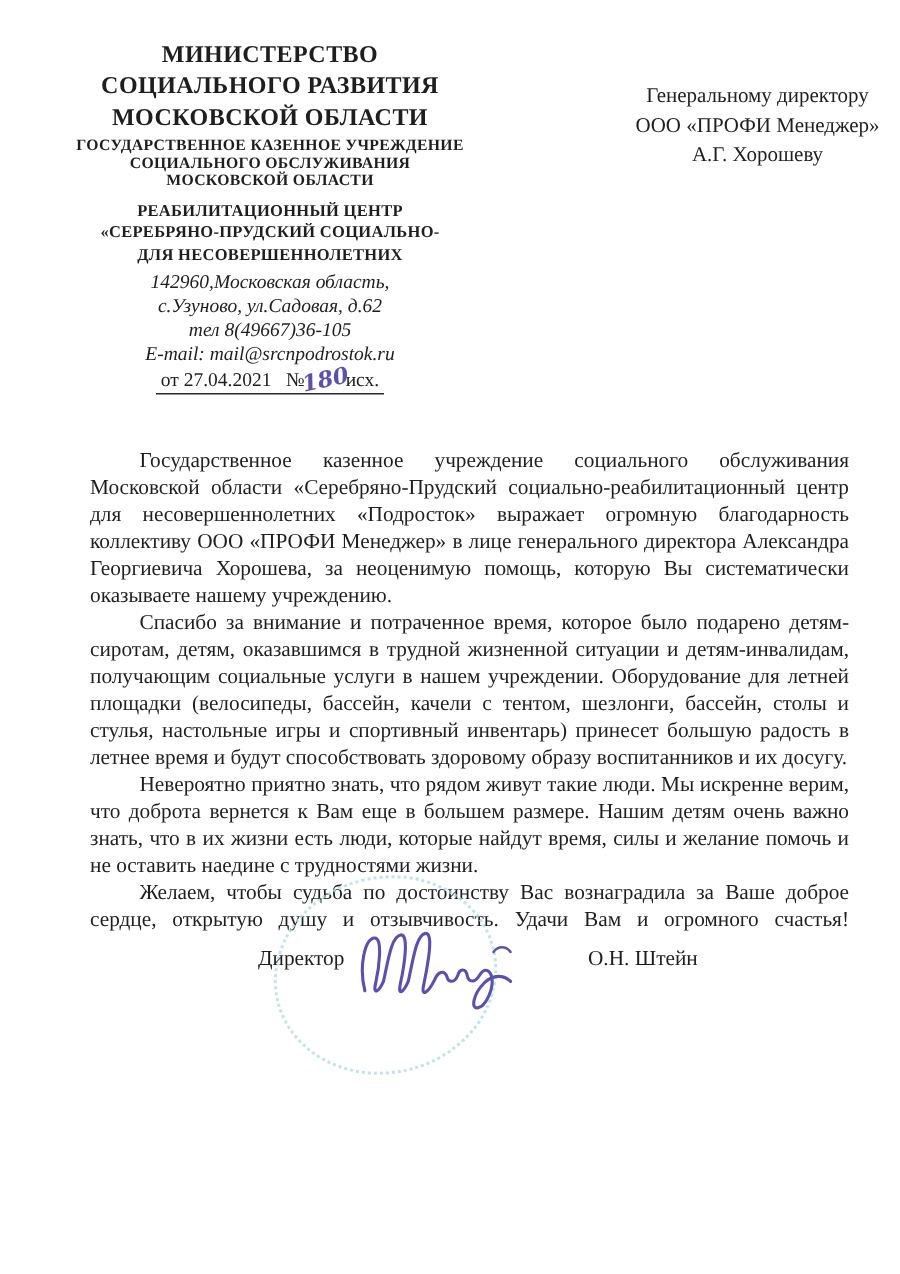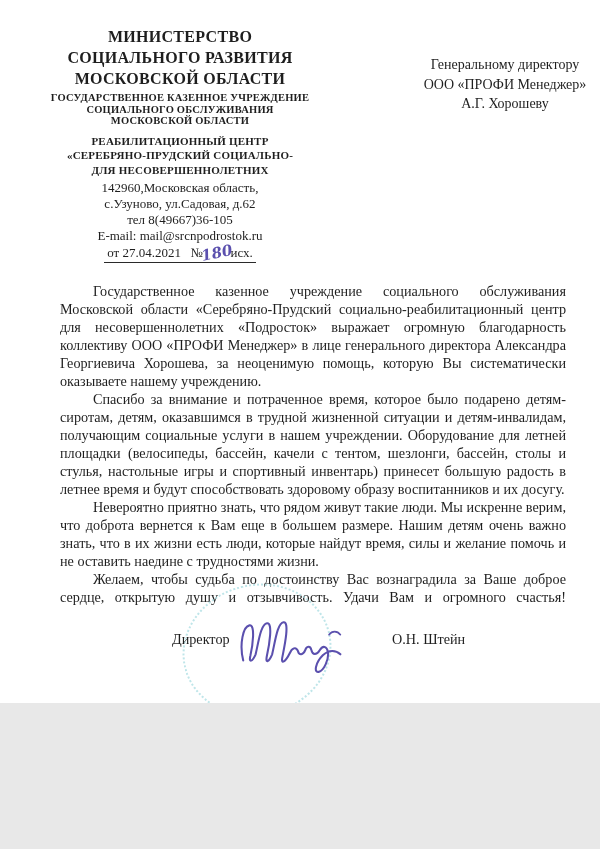--- a/index.html
+++ b/index.html
@@ -1,19 +1,19 @@
 <!DOCTYPE html>
 <html lang="ru"><head>
 <meta charset="utf-8">
 <style>
   html, body { margin: 0; padding: 0; background: #e8e8e8; }
   .page {
     position: relative;
     width: 600px;
-    height: 703px;
+    height: 849px;
     margin: 0 auto;
     background: #ffffff;
     font-family: "Liberation Serif", serif;
     color: #1e1e1e;
     overflow: hidden;
   }
 
   
   .sender {
     position: absolute;
@@ -38,20 +38,21 @@
   .center-name div {
     font-weight: bold;
     font-size: 11px;
     line-height: 14.5px;
     letter-spacing: 0.2px;
   }
   .address { margin-top: 3px; }
   .address div {
     font-size: 13px;
     line-height: 16px;
+    font-style: italic;
   }
   .ref-line { font-size: 13px; line-height: 16px; }
   .ref-underline {
     display: inline-block;
     border-bottom: 1px solid #2a2a2a;
     padding: 0 3px 1px 3px;
   }
   .pen-number {
     display: inline-block;
     font-family: "DejaVu Serif", serif;
@@ -71,21 +72,21 @@
     text-align: center;
   }
   .recipient div {
     font-size: 14px;
     line-height: 19.5px;
   }
 
   
   .body-text {
     position: absolute;
-    left: 60px; top: 282px;
+    left: 60px; top: 298px;
     width: 506px;
     font-size: 14.2px;
     line-height: 18px;
     text-align: justify;
   }
   .body-text p { margin: 0; text-indent: 33px; }
   .body-text p.stretch-last { text-align-last: justify; }
 
   
   .sig-row {

